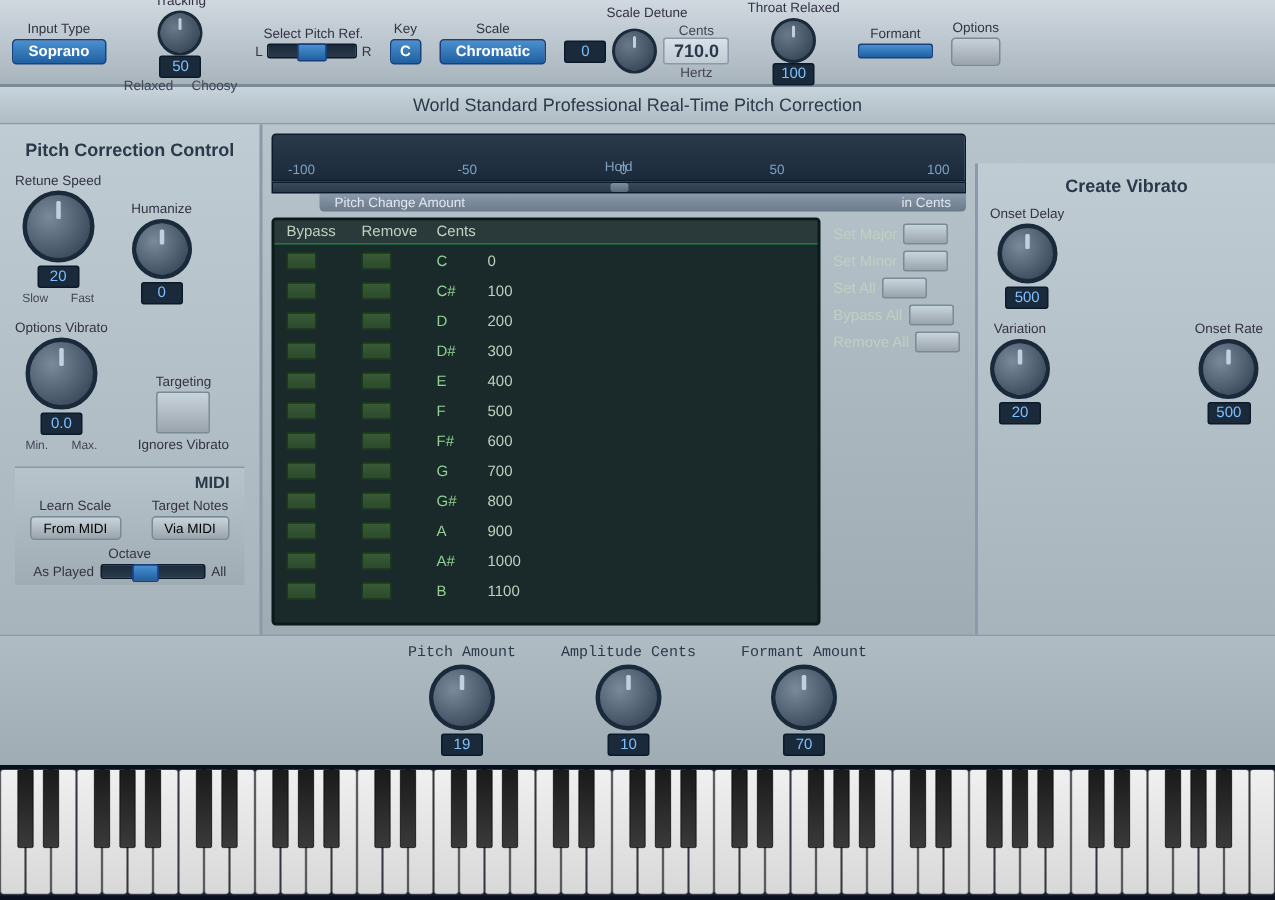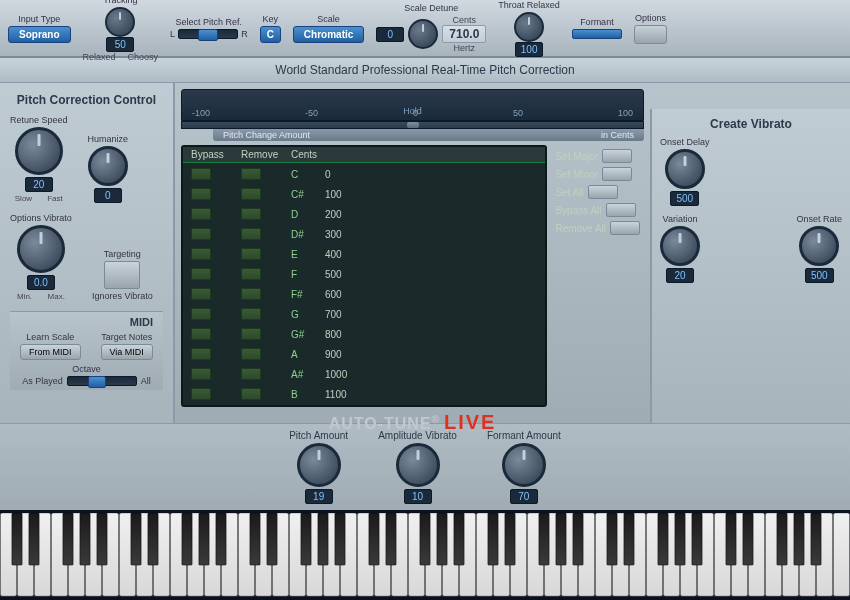--- a/index.html
+++ b/index.html
@@ -522,20 +522,21 @@
     .paf-item {
       display: flex;
       flex-direction: column;
       align-items: center;
       gap: 2px;
     }
     .paf-label {
       font-size: 10px;
       color: #2a3a4a;
       text-align: right;
+      font-family: Liberation Mono, monospace;
     }
     
     .keyboard-svg {
       width: 100%;
       height: 100%;
     }
     .detune-hz {
       font-size: 12px;
       font-weight: bold;
       color: #2a3a4a;
@@ -891,26 +892,20 @@
           <span class="set-btn-label">Bypass All</span>
           <div class="set-btn-box"></div>
         </div>
         <div class="set-btn">
           <span class="set-btn-label">Remove All</span>
           <div class="set-btn-box"></div>
         </div>
       </div>
     </div>
 
-    <div class="autotune-logo">
-      <span class="autotune-text">
-        <span>AUTO-TUNE</span><sup class="reg-mark">®</sup>
-      </span>
-      <span class="live-text">LIVE</span>
-    </div>
   </div>
 
   <div class="right-panel">
     <div class="vibrato-title">Create Vibrato</div>
 
 
     <div class="vibrato-row">
       <div class="knob-container">
         <span class="knob-label">Onset Delay</span>
         <div class="knob-medium"></div>
@@ -933,21 +928,21 @@
   </div>
 </div>
 
 <div class="paf-row">
   <div class="paf-item">
     <span class="paf-label">Pitch Amount</span>
     <div class="bottom-knob"></div>
     <div class="value-display">19</div>
   </div>
   <div class="paf-item">
-    <span class="paf-label">Amplitude Vibrato</span>
+    <span class="paf-label">Amplitude Cents</span>
     <div class="bottom-knob"></div>
     <div class="value-display">10</div>
   </div>
   <div class="paf-item">
     <span class="paf-label">Formant Amount</span>
     <div class="bottom-knob"></div>
     <div class="value-display">70</div>
   </div>
 </div>
 

